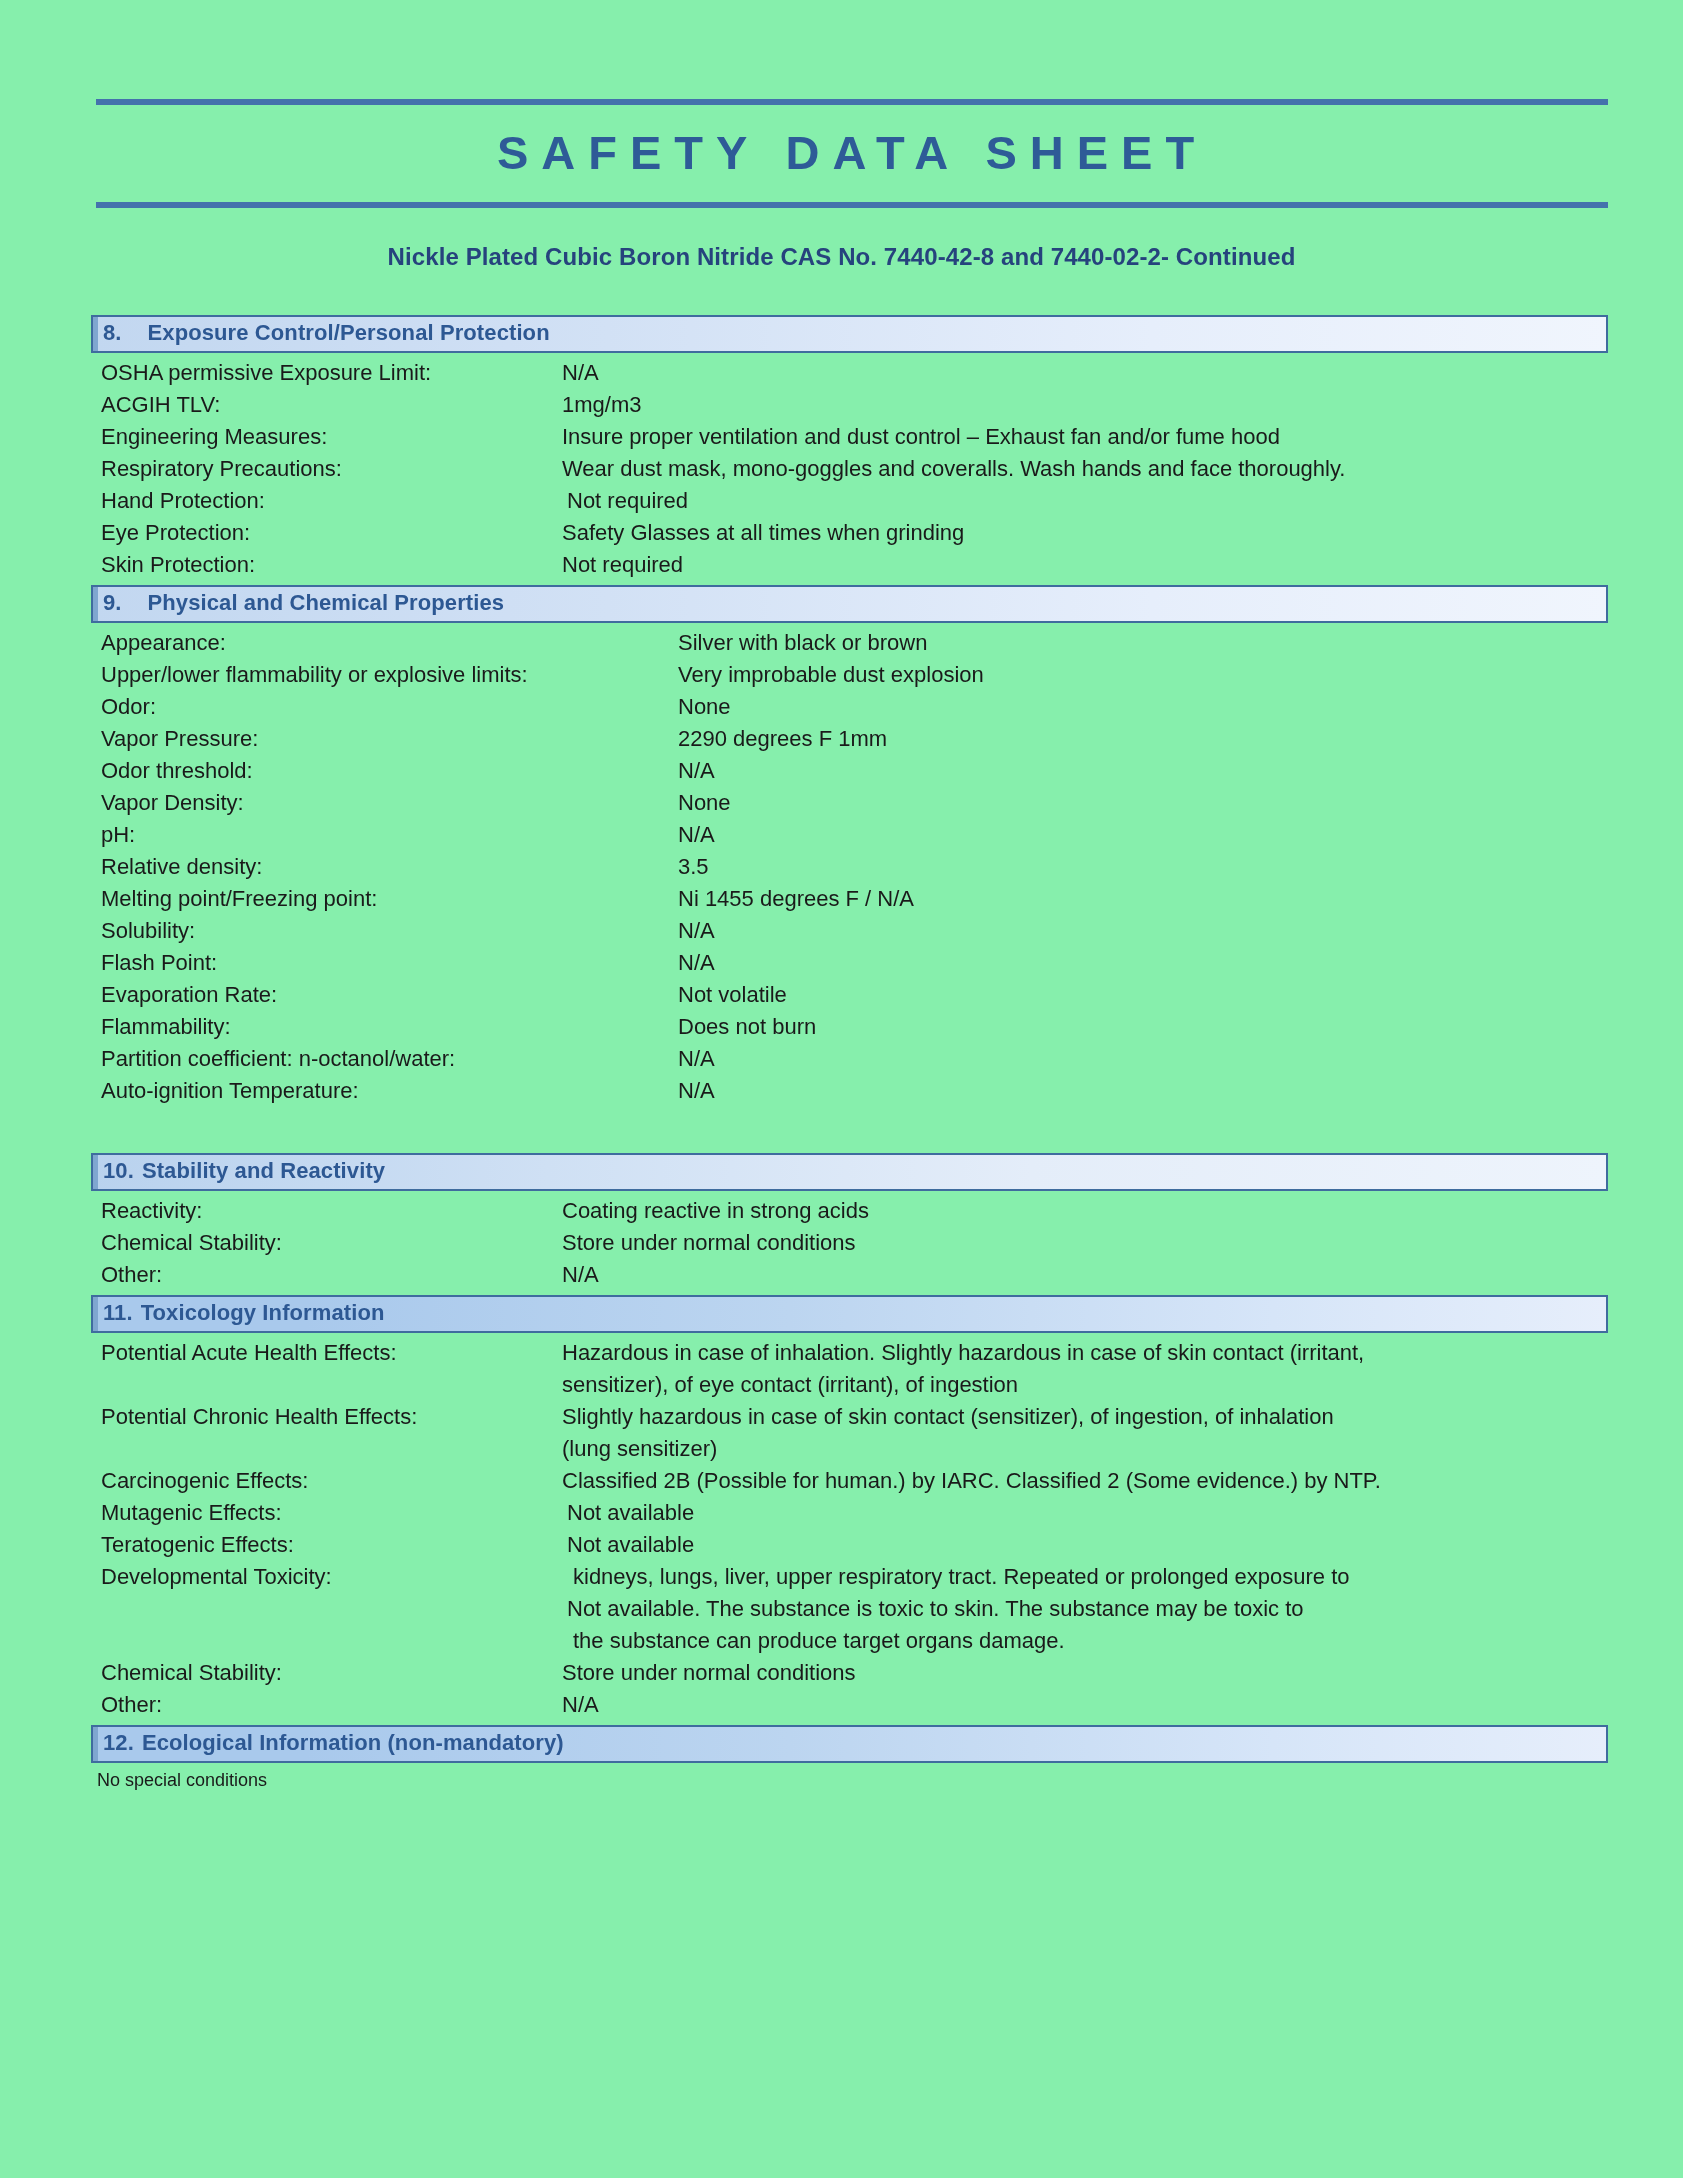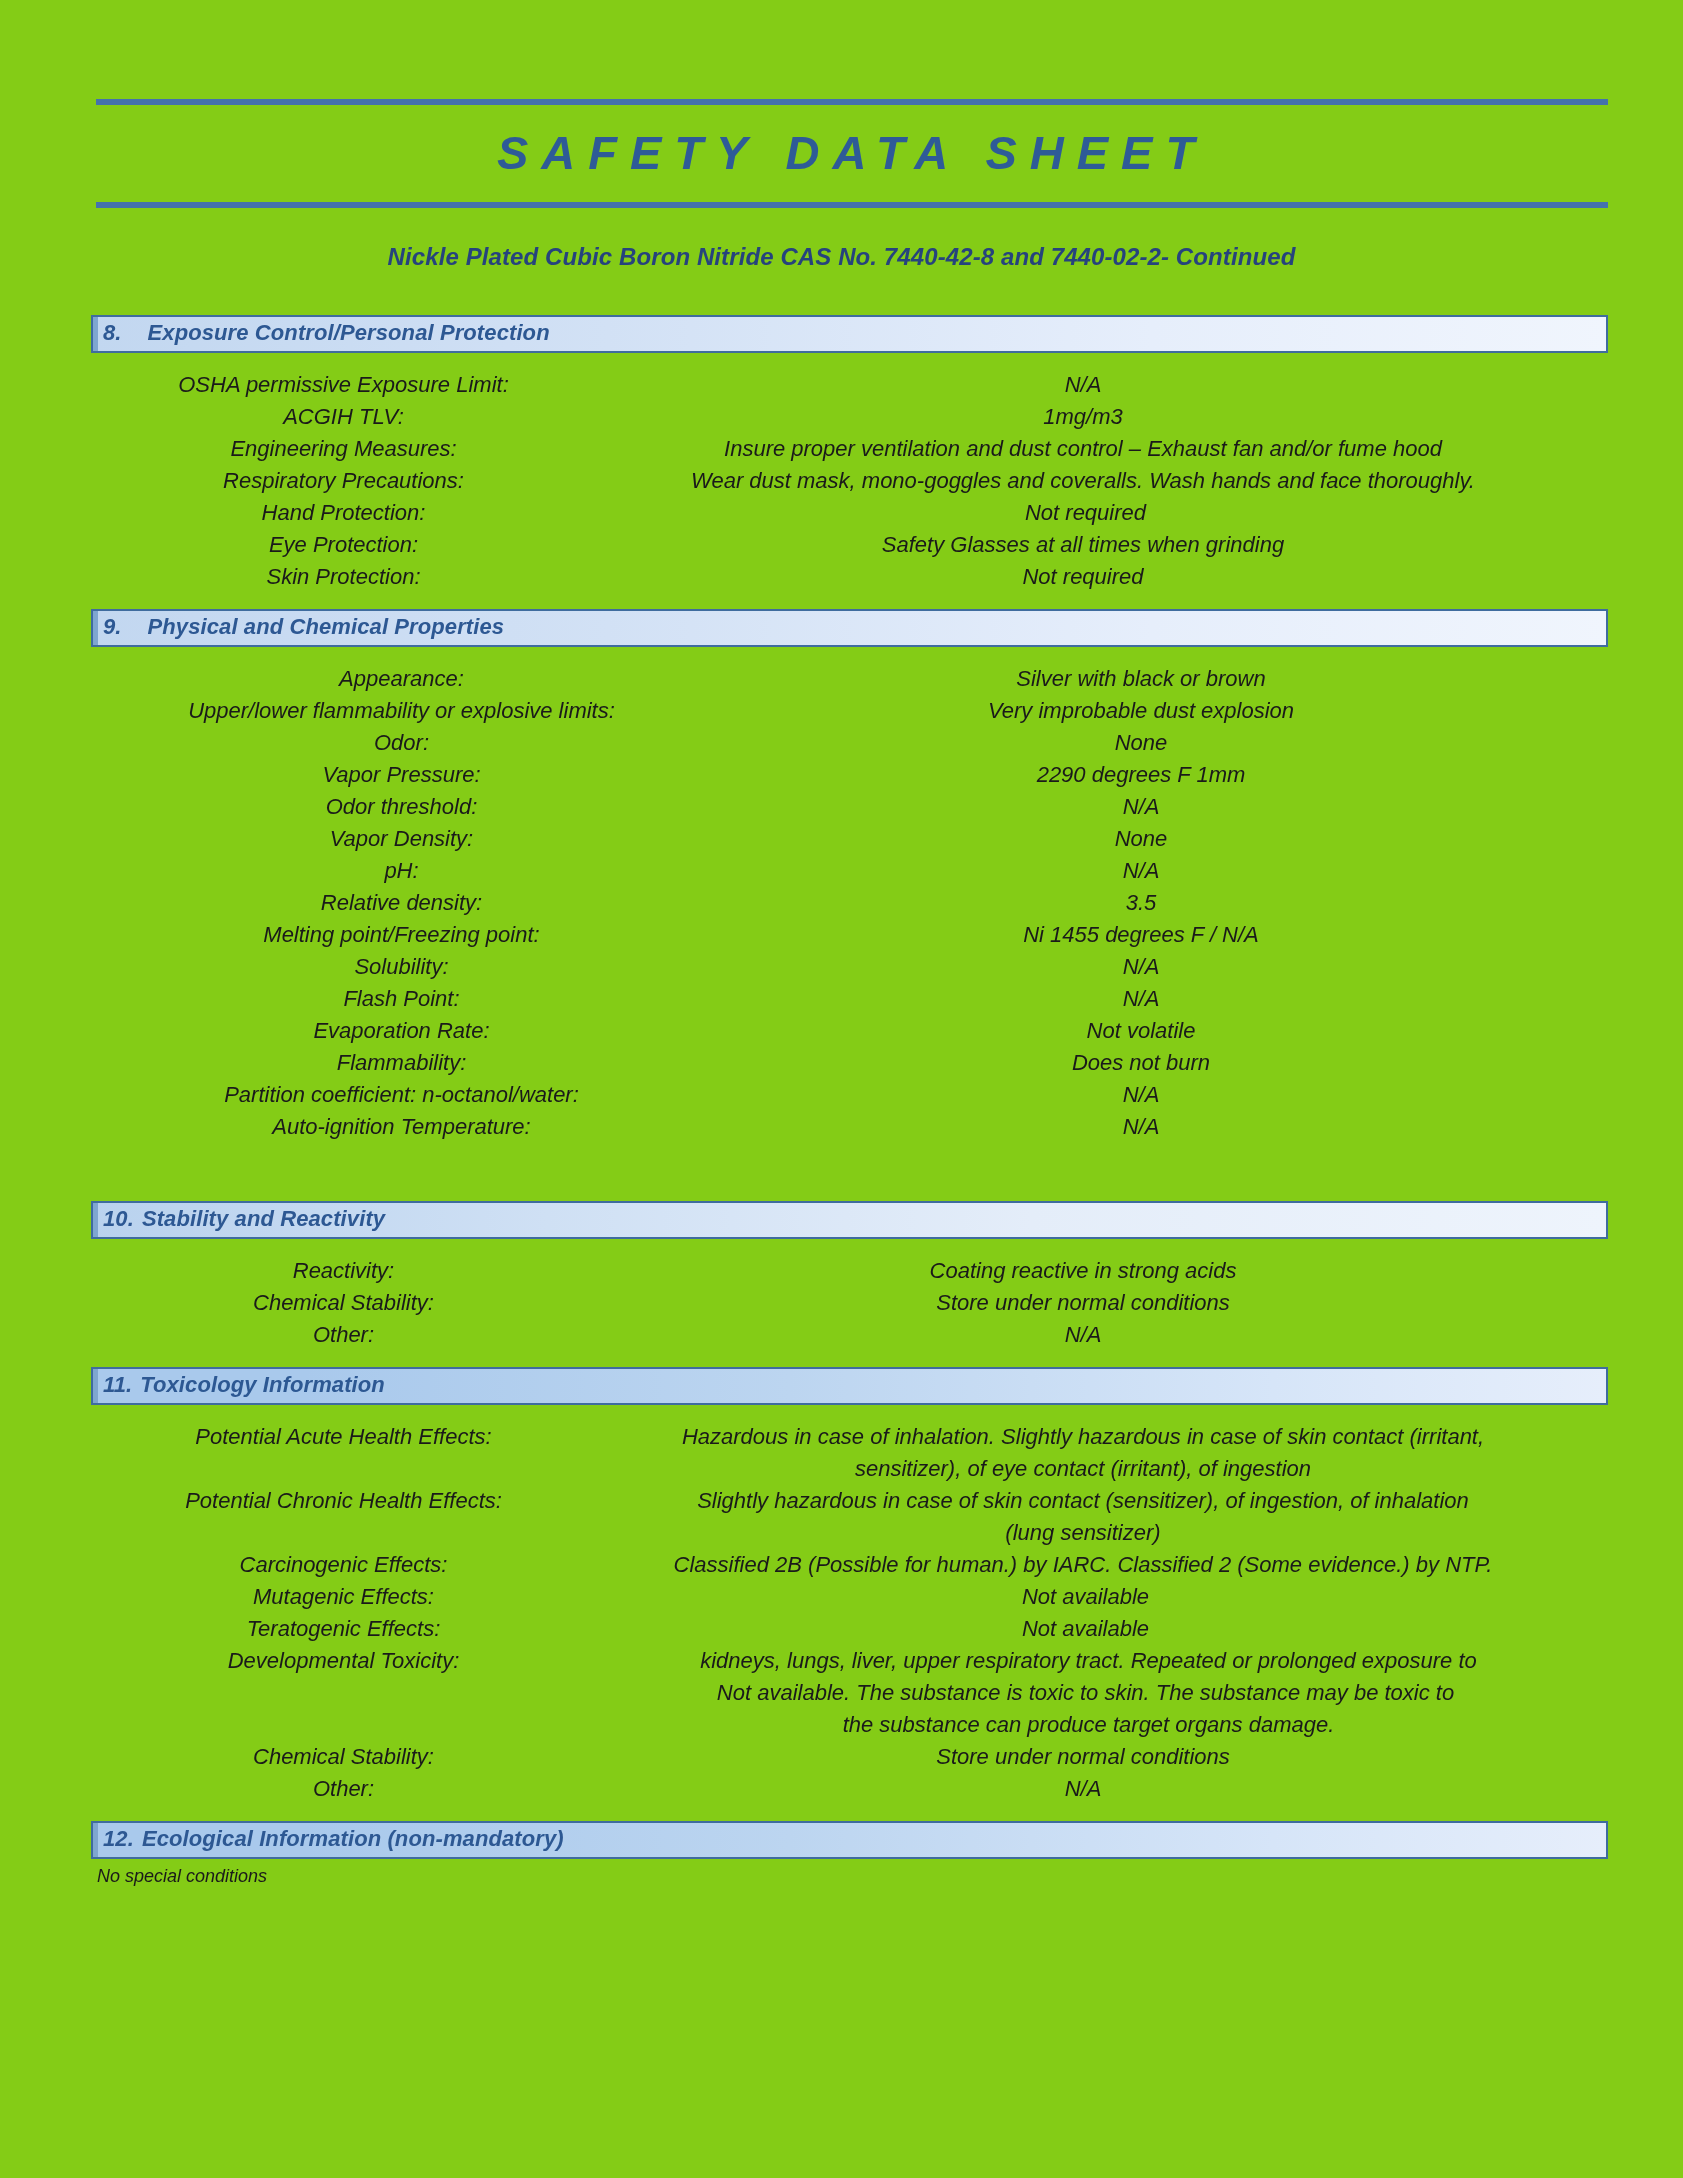--- a/index.html
+++ b/index.html
@@ -12,23 +12,22 @@
     height: 2178px;
     font-family: "Liberation Sans", sans-serif;
     color: #000000;
     -webkit-font-smoothing: antialiased;
   }
 
   .page {
     position: relative;
     width: 1683px;
     height: 2178px;
-    background: #84cc16;
+    background: #86efac;
     box-sizing: border-box;
-    font-style: italic;
   }
 
   
   .doc-header {
     position: absolute;
     left: 96px;
     top: 99px;
     width: 1512px;
   }
   .rule {
@@ -103,23 +102,22 @@
     letter-spacing: 0.1px;
   }
   .sec-num {
     display: inline-block;
   }
   .sec-gap-wide { display: inline-block; width: 26px; }
   .sec-gap-narrow { display: inline-block; width: 8px; }
 
   
   .rows {
-    margin: 16px;
+    margin: 4px;
     padding: 0;
-    text-align: center;
   }
   .row {
     display: flex;
     align-items: flex-start;
     font-size: 22px;
     line-height: 32px;
     color: #1a1a1a;
     padding-left: 6px;
   }
   .row .label {

